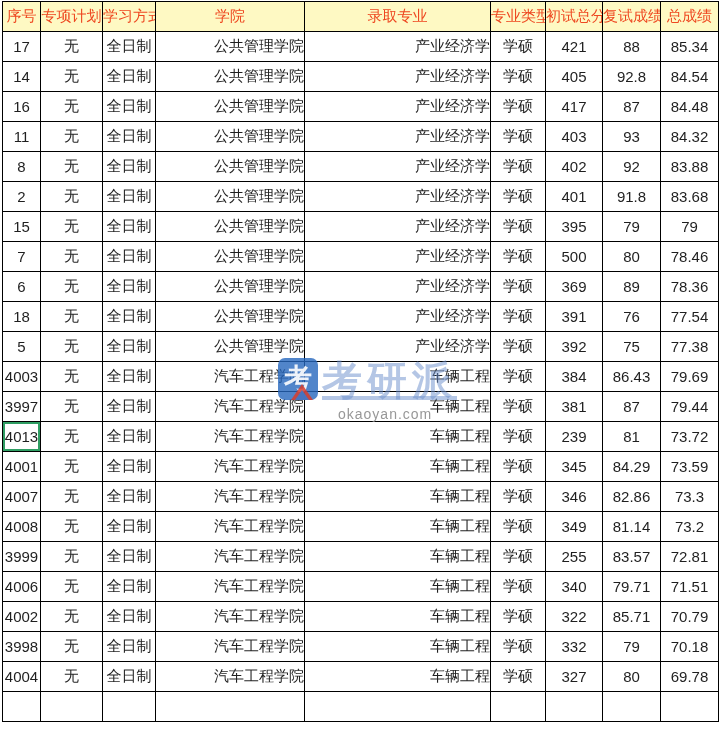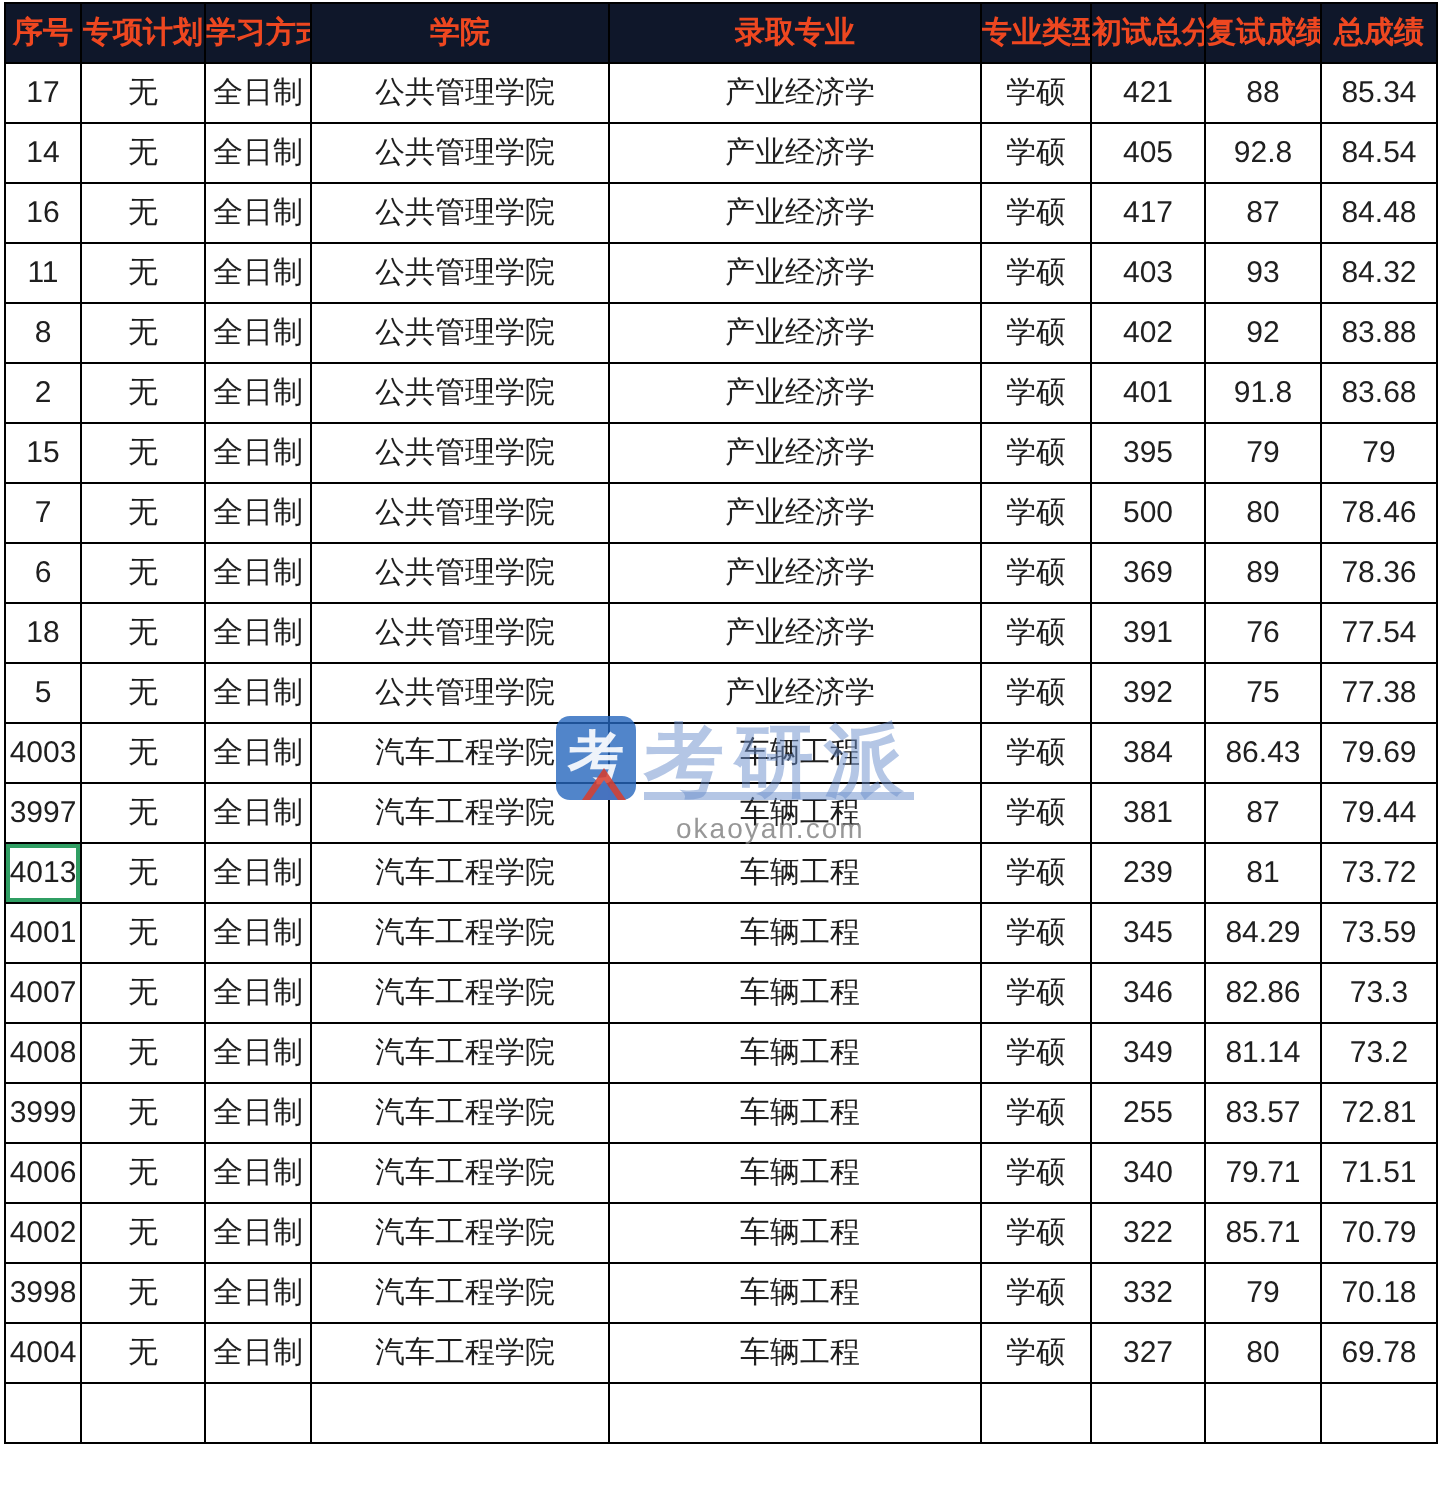--- a/index.html
+++ b/index.html
@@ -24,27 +24,27 @@
     padding: 0;
     overflow: hidden;
     white-space: nowrap;
     font-size: 15px;
     color: #1f1f1f;
     text-align: center;
     vertical-align: middle;
     background: #ffffff;
   }
   table.grid th {
-    background: #0f172a;
+    background: #fef9c3;
     color: #EE4720;
-    font-weight: bold;
+    font-weight: normal;
     font-size: 15px;
   }
   table.grid td.align-left {
-    text-align: center;
+    text-align: right;
     padding-left: 5px;
   }
   table.grid td.sel {
     box-shadow: inset 0 0 0 2px #2F9E63;
   }
   
   .wm {
     position: absolute;
     left: 278px; top: 356px;
     width: 220px; height: 62px;

